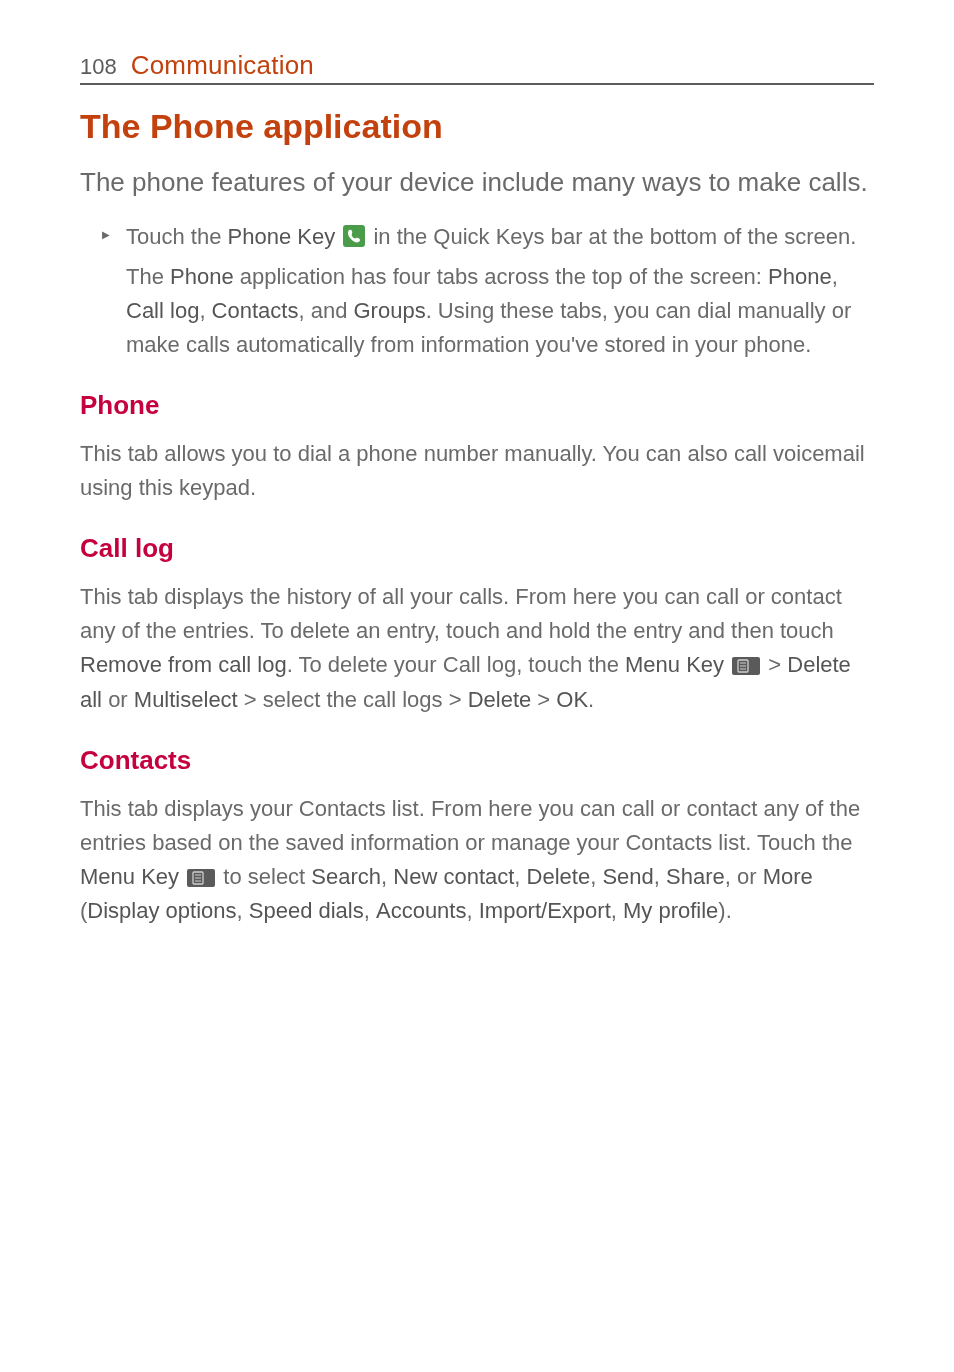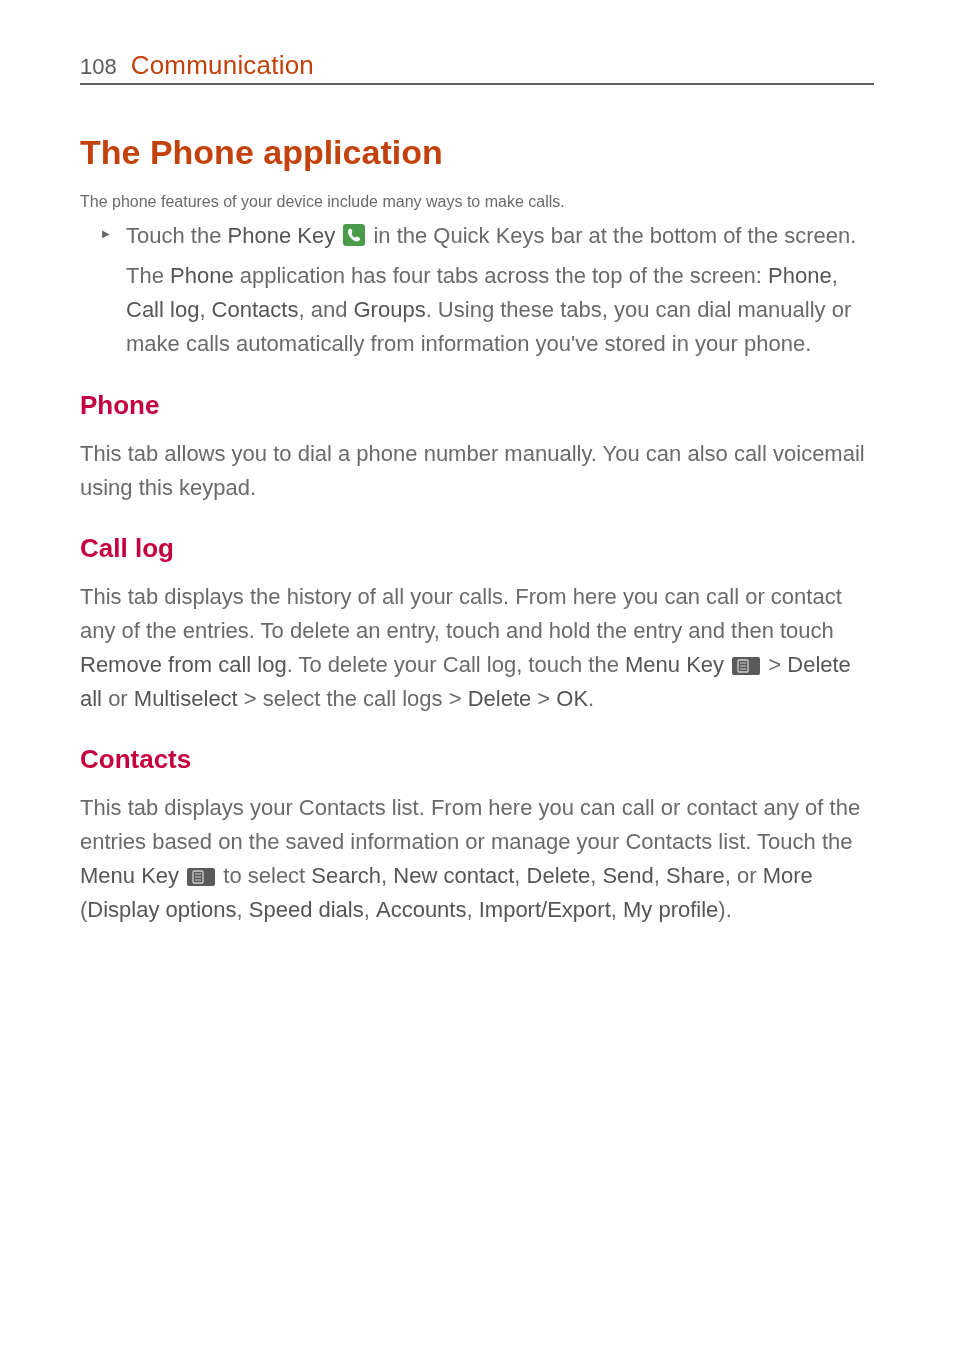--- a/index.html
+++ b/index.html
@@ -16,45 +16,45 @@
       position: relative;
     }
     .page {
       padding: 50px 80px 0 80px;
     }
     .header {
       display: flex;
       align-items: baseline;
       border-bottom: 2px solid #5c5c5c;
       padding-bottom: 2px;
-      margin-bottom: 48px;
+      margin-bottom: 22px;
     }
     .page-number {
       font-size: 22px;
       color: #5a5a5a;
       margin-right: 14px;
       font-weight: 400;
     }
     .section-title {
       font-size: 26px;
       color: #c2410c;
       font-weight: 300;
       letter-spacing: 0.2px;
     }
     .h1 {
       color: #c2410c;
       font-size: 34px;
       font-weight: 600;
       margin-bottom: 18px;
     }
     .intro {
-      font-size: 16px;
+      font-size: 26px;
       color: #6a6a6a;
       font-weight: 300;
-      margin-bottom: 6px;
+      margin-bottom: 18px;
       line-height: 1.45;
     }
     .bullet-block {
       padding-left: 46px;
       margin-bottom: 28px;
     }
     .bullet-line {
       font-size: 22px;
       color: #6a6a6a;
       font-weight: 300;

